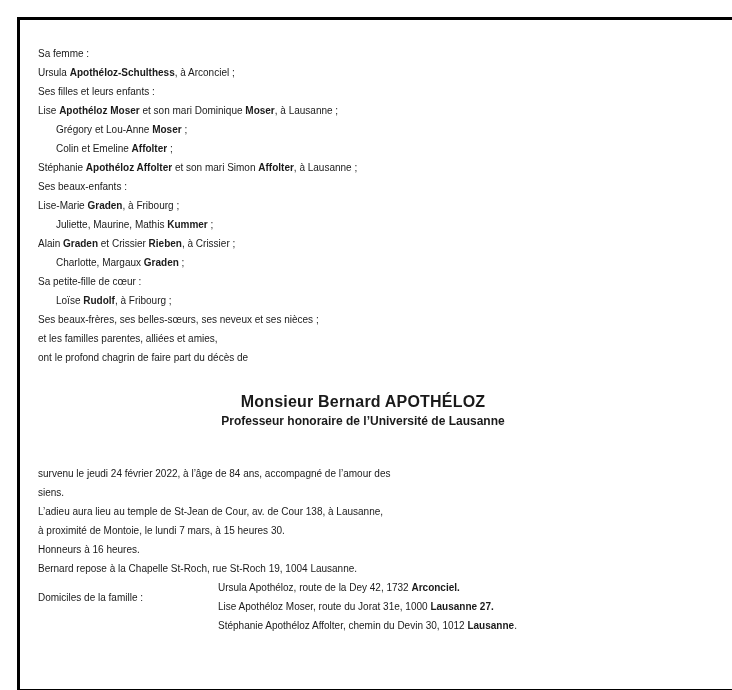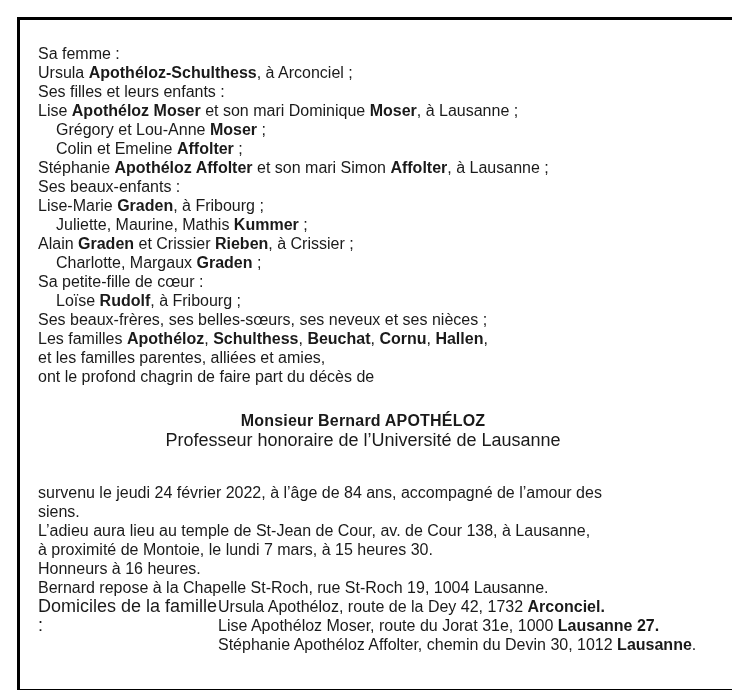--- a/index.html
+++ b/index.html
@@ -12,47 +12,49 @@
   .frame {
     position: absolute;
     left: 17px; top: 17px;
     width: 690px; height: 645px;
     border: 3px solid #000000;
     padding: 24px 20px 0 18px;
     box-sizing: content-box;
     overflow: hidden;
   }
   .line {
-    font-size: 16px;
+    font-size: 10px;
     line-height: 19px;
     white-space: nowrap;
   }
   .line.indent { padding-left: 18px; }
   .b { font-weight: bold; }
   .center-block {
     text-align: center;
     margin: 24px 40px 0 0;
   }
   .deceased-name {
     font-size: 16px;
     font-weight: bold;
     line-height: 21px;
     letter-spacing: 0.2px;
   }
   .deceased-title {
-    font-size: 18px;
+    font-size: 12px;
     line-height: 19px;
+    font-weight: bold;
   }
   .details { margin-top: 33px; }
   .dom-row { display: flex; }
   .dom-label {
     flex: 0 0 180px;
     width: 180px;
-    font-size: 18px;
+    font-size: 10px;
     line-height: 19px;
+    margin-top: 10px;
   }
   .dom-entries { flex: 1; }
 </style>
 </head>
 <body>
 
 <div class="frame">
 
   <div class="family-block">
       <div class="line"><span>Sa femme :</span></div>
@@ -63,21 +65,20 @@
       <div class="line indent"><span>Colin et Emeline </span><span class="b">Affolter</span><span> ;</span></div>
       <div class="line"><span>Stéphanie </span><span class="b">Apothéloz Affolter</span><span> et son mari Simon </span><span class="b">Affolter</span><span>, à Lausanne ;</span></div>
       <div class="line"><span>Ses beaux-enfants :</span></div>
       <div class="line"><span>Lise-Marie </span><span class="b">Graden</span><span>, à Fribourg ;</span></div>
       <div class="line indent"><span>Juliette, Maurine, Mathis </span><span class="b">Kummer</span><span> ;</span></div>
       <div class="line"><span>Alain </span><span class="b">Graden</span><span> et Crissier </span><span class="b">Rieben</span><span>, à Crissier ;</span></div>
       <div class="line indent"><span>Charlotte, Margaux </span><span class="b">Graden</span><span> ;</span></div>
       <div class="line"><span>Sa petite-fille de cœur :</span></div>
       <div class="line indent"><span>Loïse </span><span class="b">Rudolf</span><span>, à Fribourg ;</span></div>
       <div class="line"><span>Ses beaux-frères, ses belles-sœurs, ses neveux et ses nièces ;</span></div>
-      <div class="line"><span>Les familles </span><span class="b">Apothéloz</span><span>, </span><span class="b">Schulthess</span><span>, </span><span class="b">Beuchat</span><span>, </span><span class="b">Cornu</span><span>, </span><span class="b">Hallen</span><span>,</span></div>
       <div class="line"><span>et les familles parentes, alliées et amies,</span></div>
       <div class="line"><span>ont le profond chagrin de faire part du décès de</span></div>
     </div>
 
   <div class="center-block">
     <div class="deceased-name">Monsieur Bernard APOTHÉLOZ</div>
     <div class="deceased-title">Professeur honoraire de l’Université de Lausanne</div>
   </div>
 
   <div class="details">

